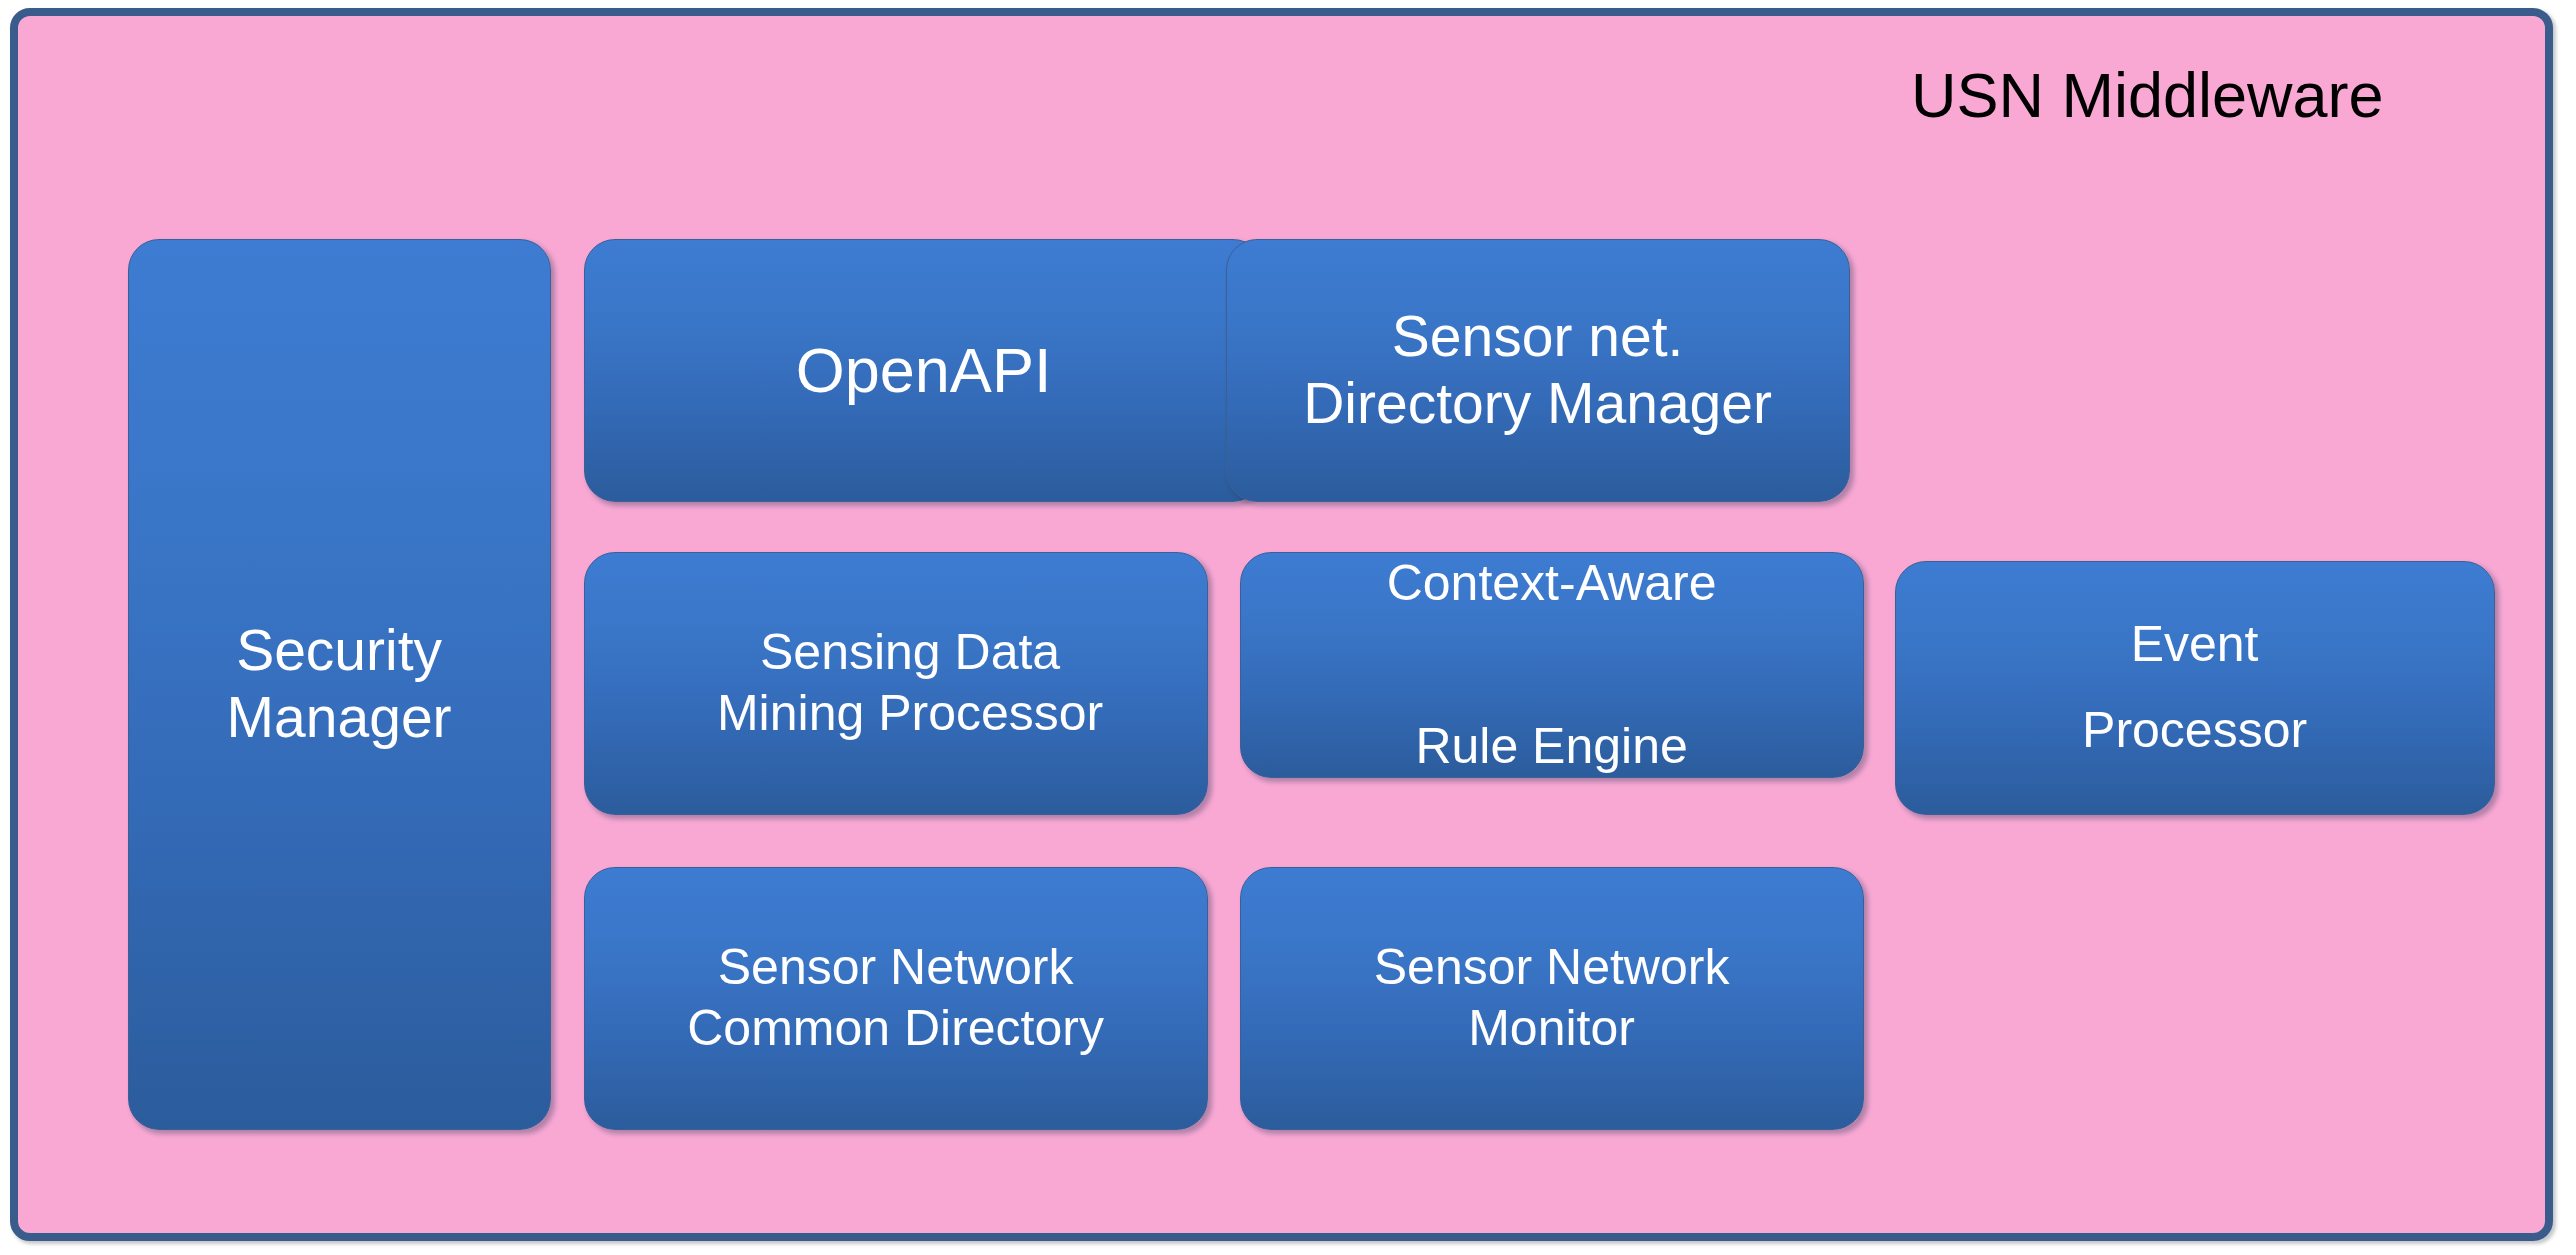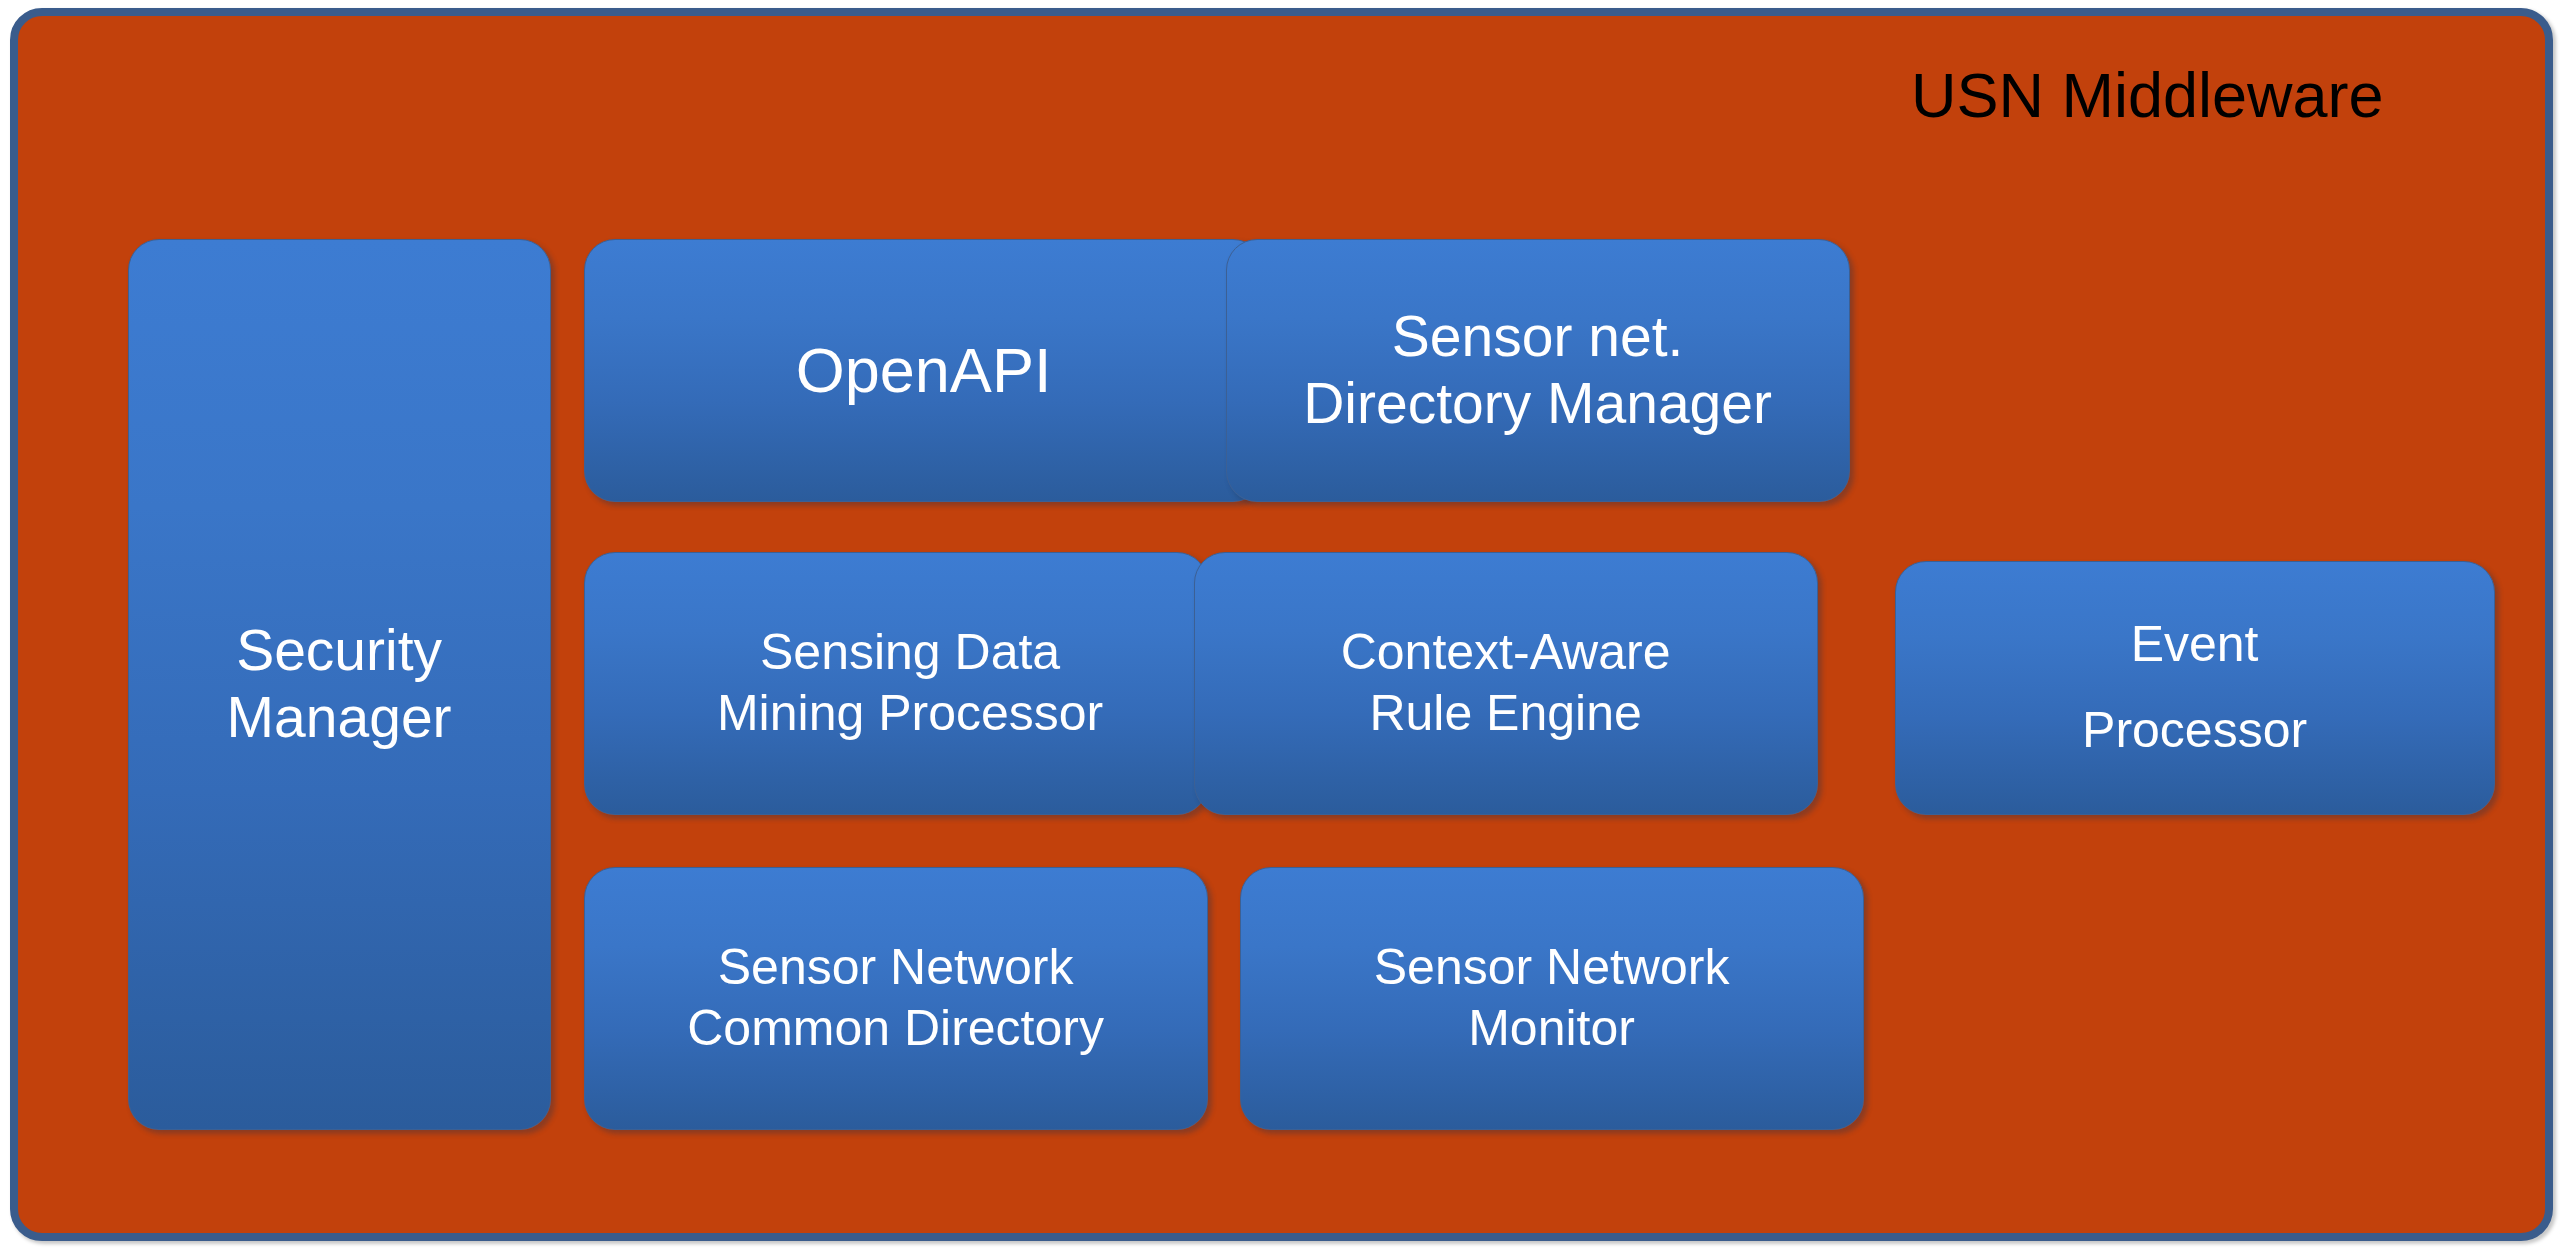--- a/index.html
+++ b/index.html
@@ -16,23 +16,23 @@
   }
 
   
   #usn-container {
     position: absolute;
     left: 9.6px;
     top: 7.6px;
     width: 2543px;
     height: 1233px;
     box-sizing: border-box;
-    background: #c2410c;
+    background: #f9a8d4;
     border: 8.6px solid #3a5c8c;
-    border-radius: 32px;
+    border-radius: 20px;
     box-shadow: 2.9px 2.9px 3.8px rgba(0,0,0,0.22);
   }
 
   
   #usn-title {
     position: absolute;
     right: 161px;
     top: 46px;
     font-size: 63px;
     line-height: 1.05;
@@ -69,21 +69,21 @@
   #box-openapi {
     left: 566px;  top: 223px;  width: 680px;  height: 263px;
   }
   #box-directory-service {
     left: 1208px; top: 223px;  width: 624px;  height: 263px;
   }
   #box-mining-processor {
     left: 566px;  top: 536px;  width: 624px;  height: 263px; padding-left: 29px;
   }
   #box-rule-engine {
-    left: 1176px; top: 536px;  width: 624px;  height: 263px;
+    left: 1222px; top: 536px;  width: 624px;  height: 226px; justify-content: space-between;
   }
   #box-event-processor {
     left: 1877px; top: 545px;  width: 600px;  height: 254px;
   }
   #box-common-interface {
     left: 566px;  top: 851px;  width: 624px;  height: 263px;
   }
   #box-network-monitor {
     left: 1222px; top: 851px;  width: 624px;  height: 263px;
   }

